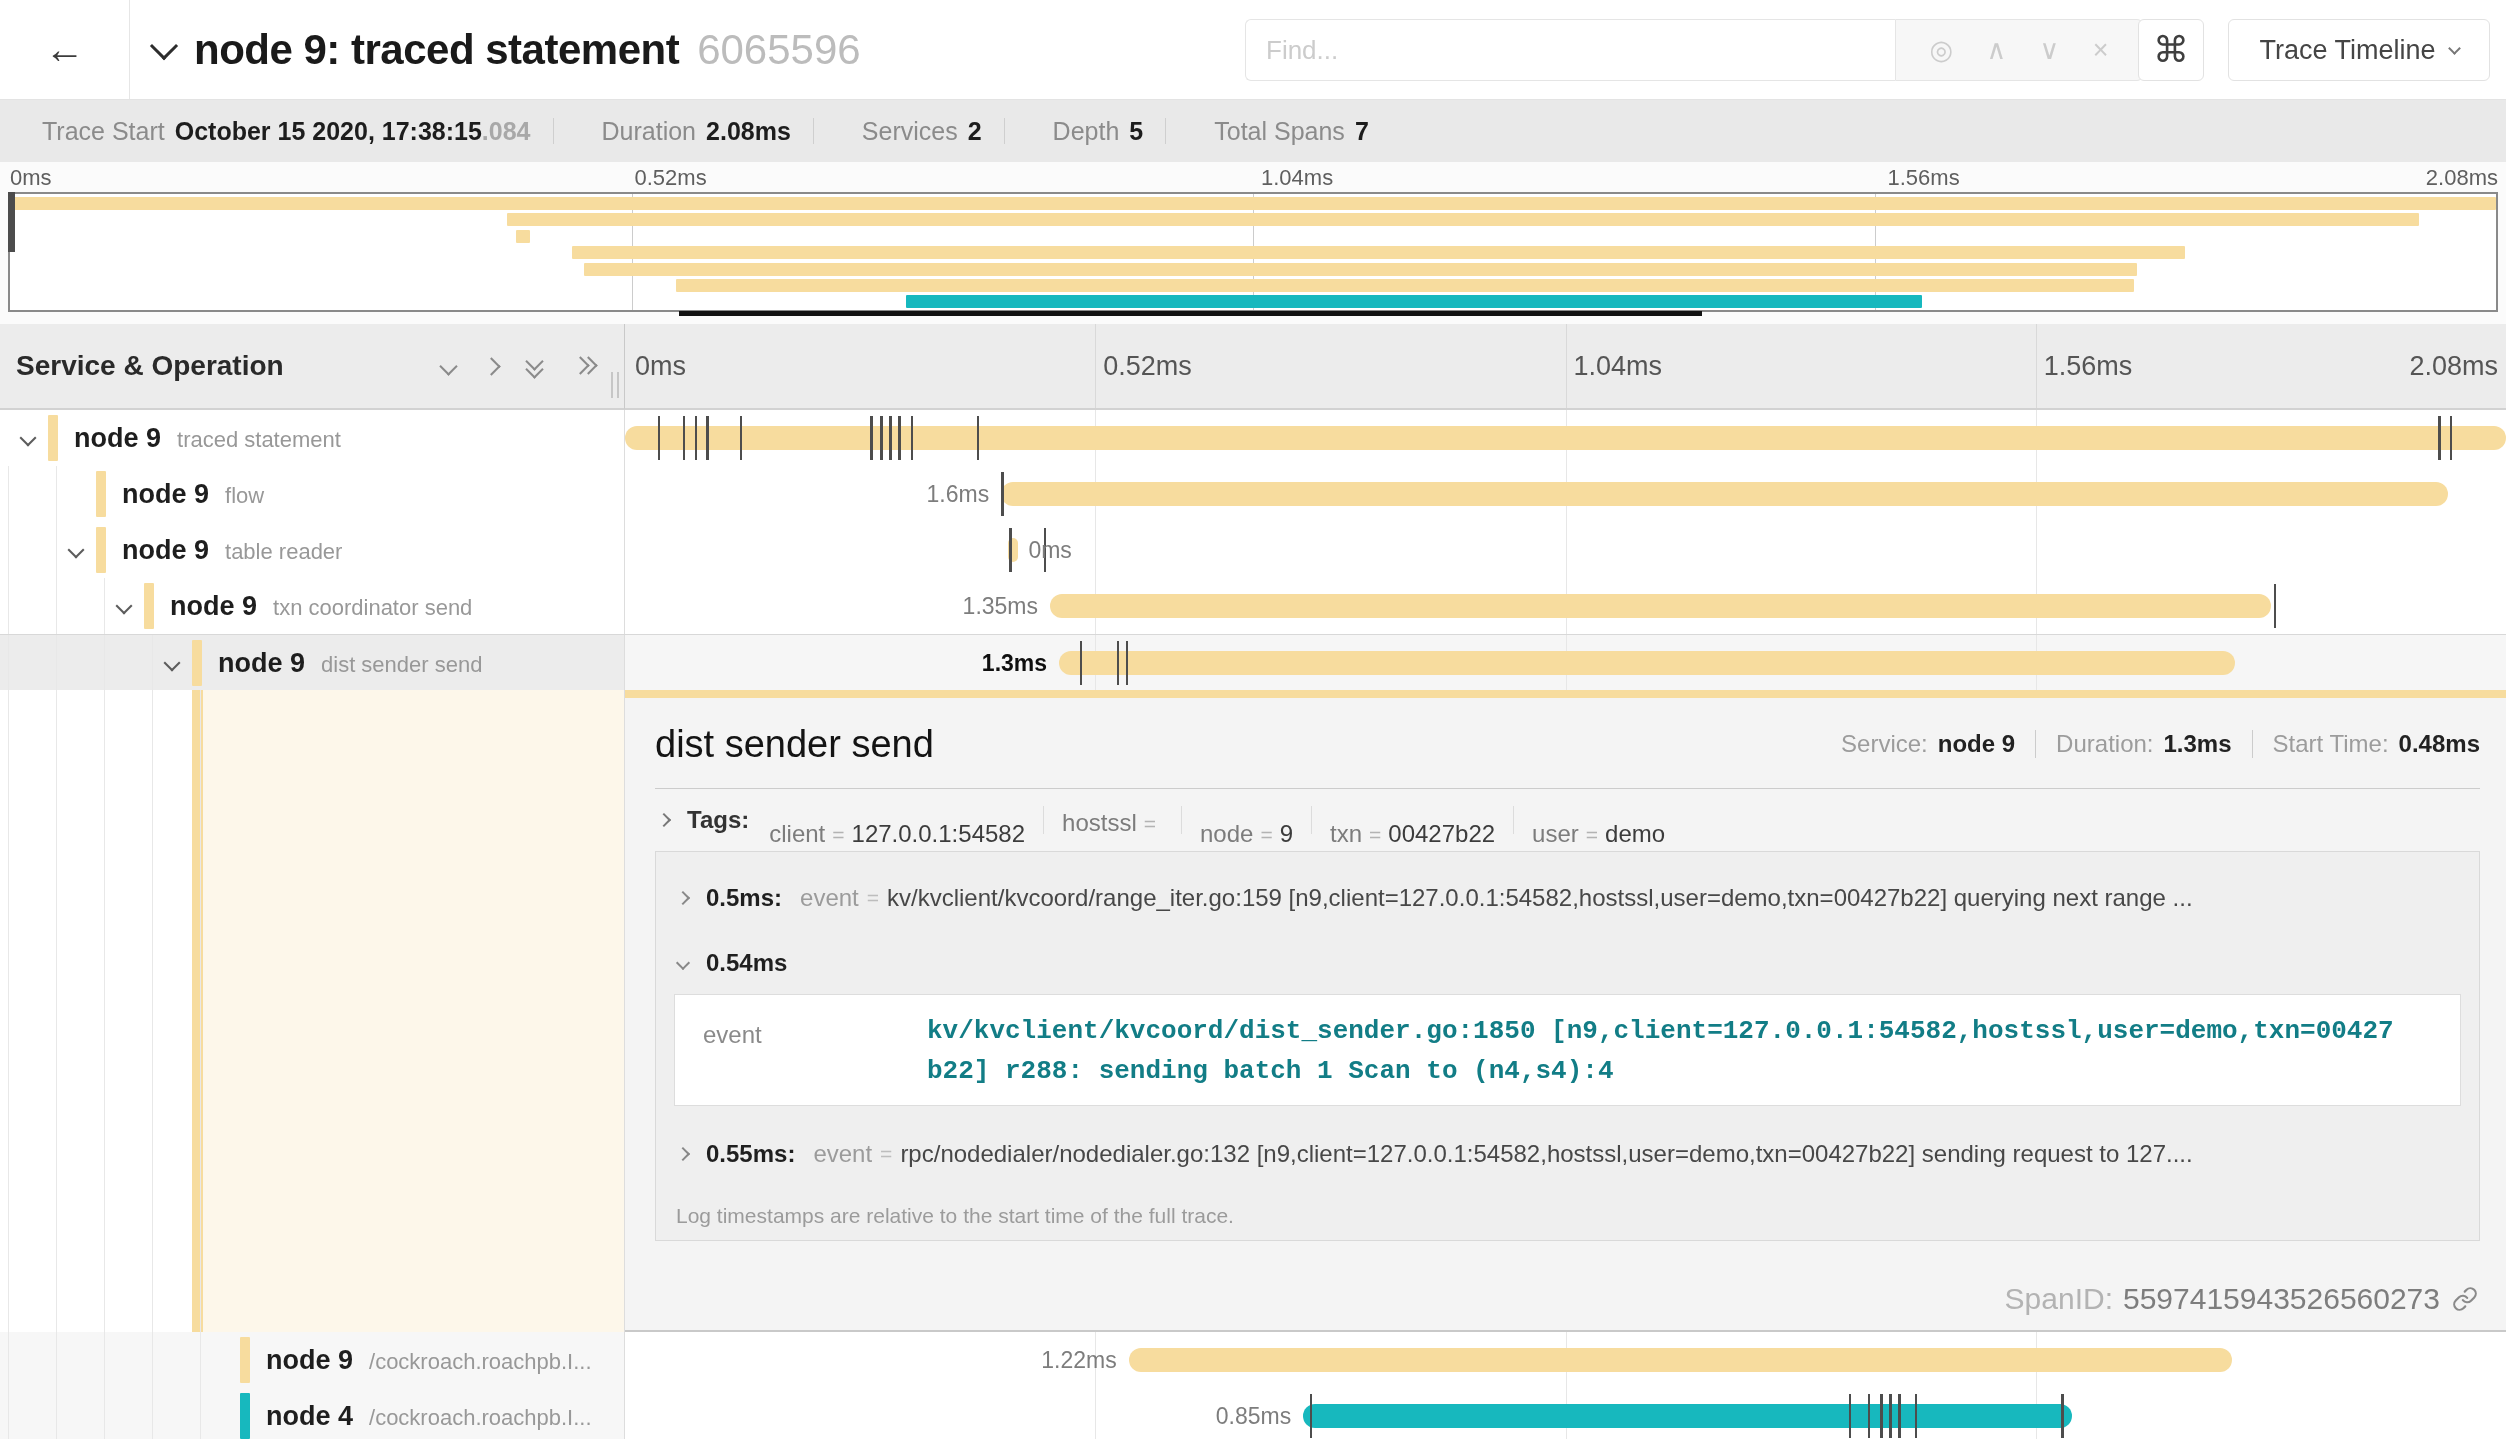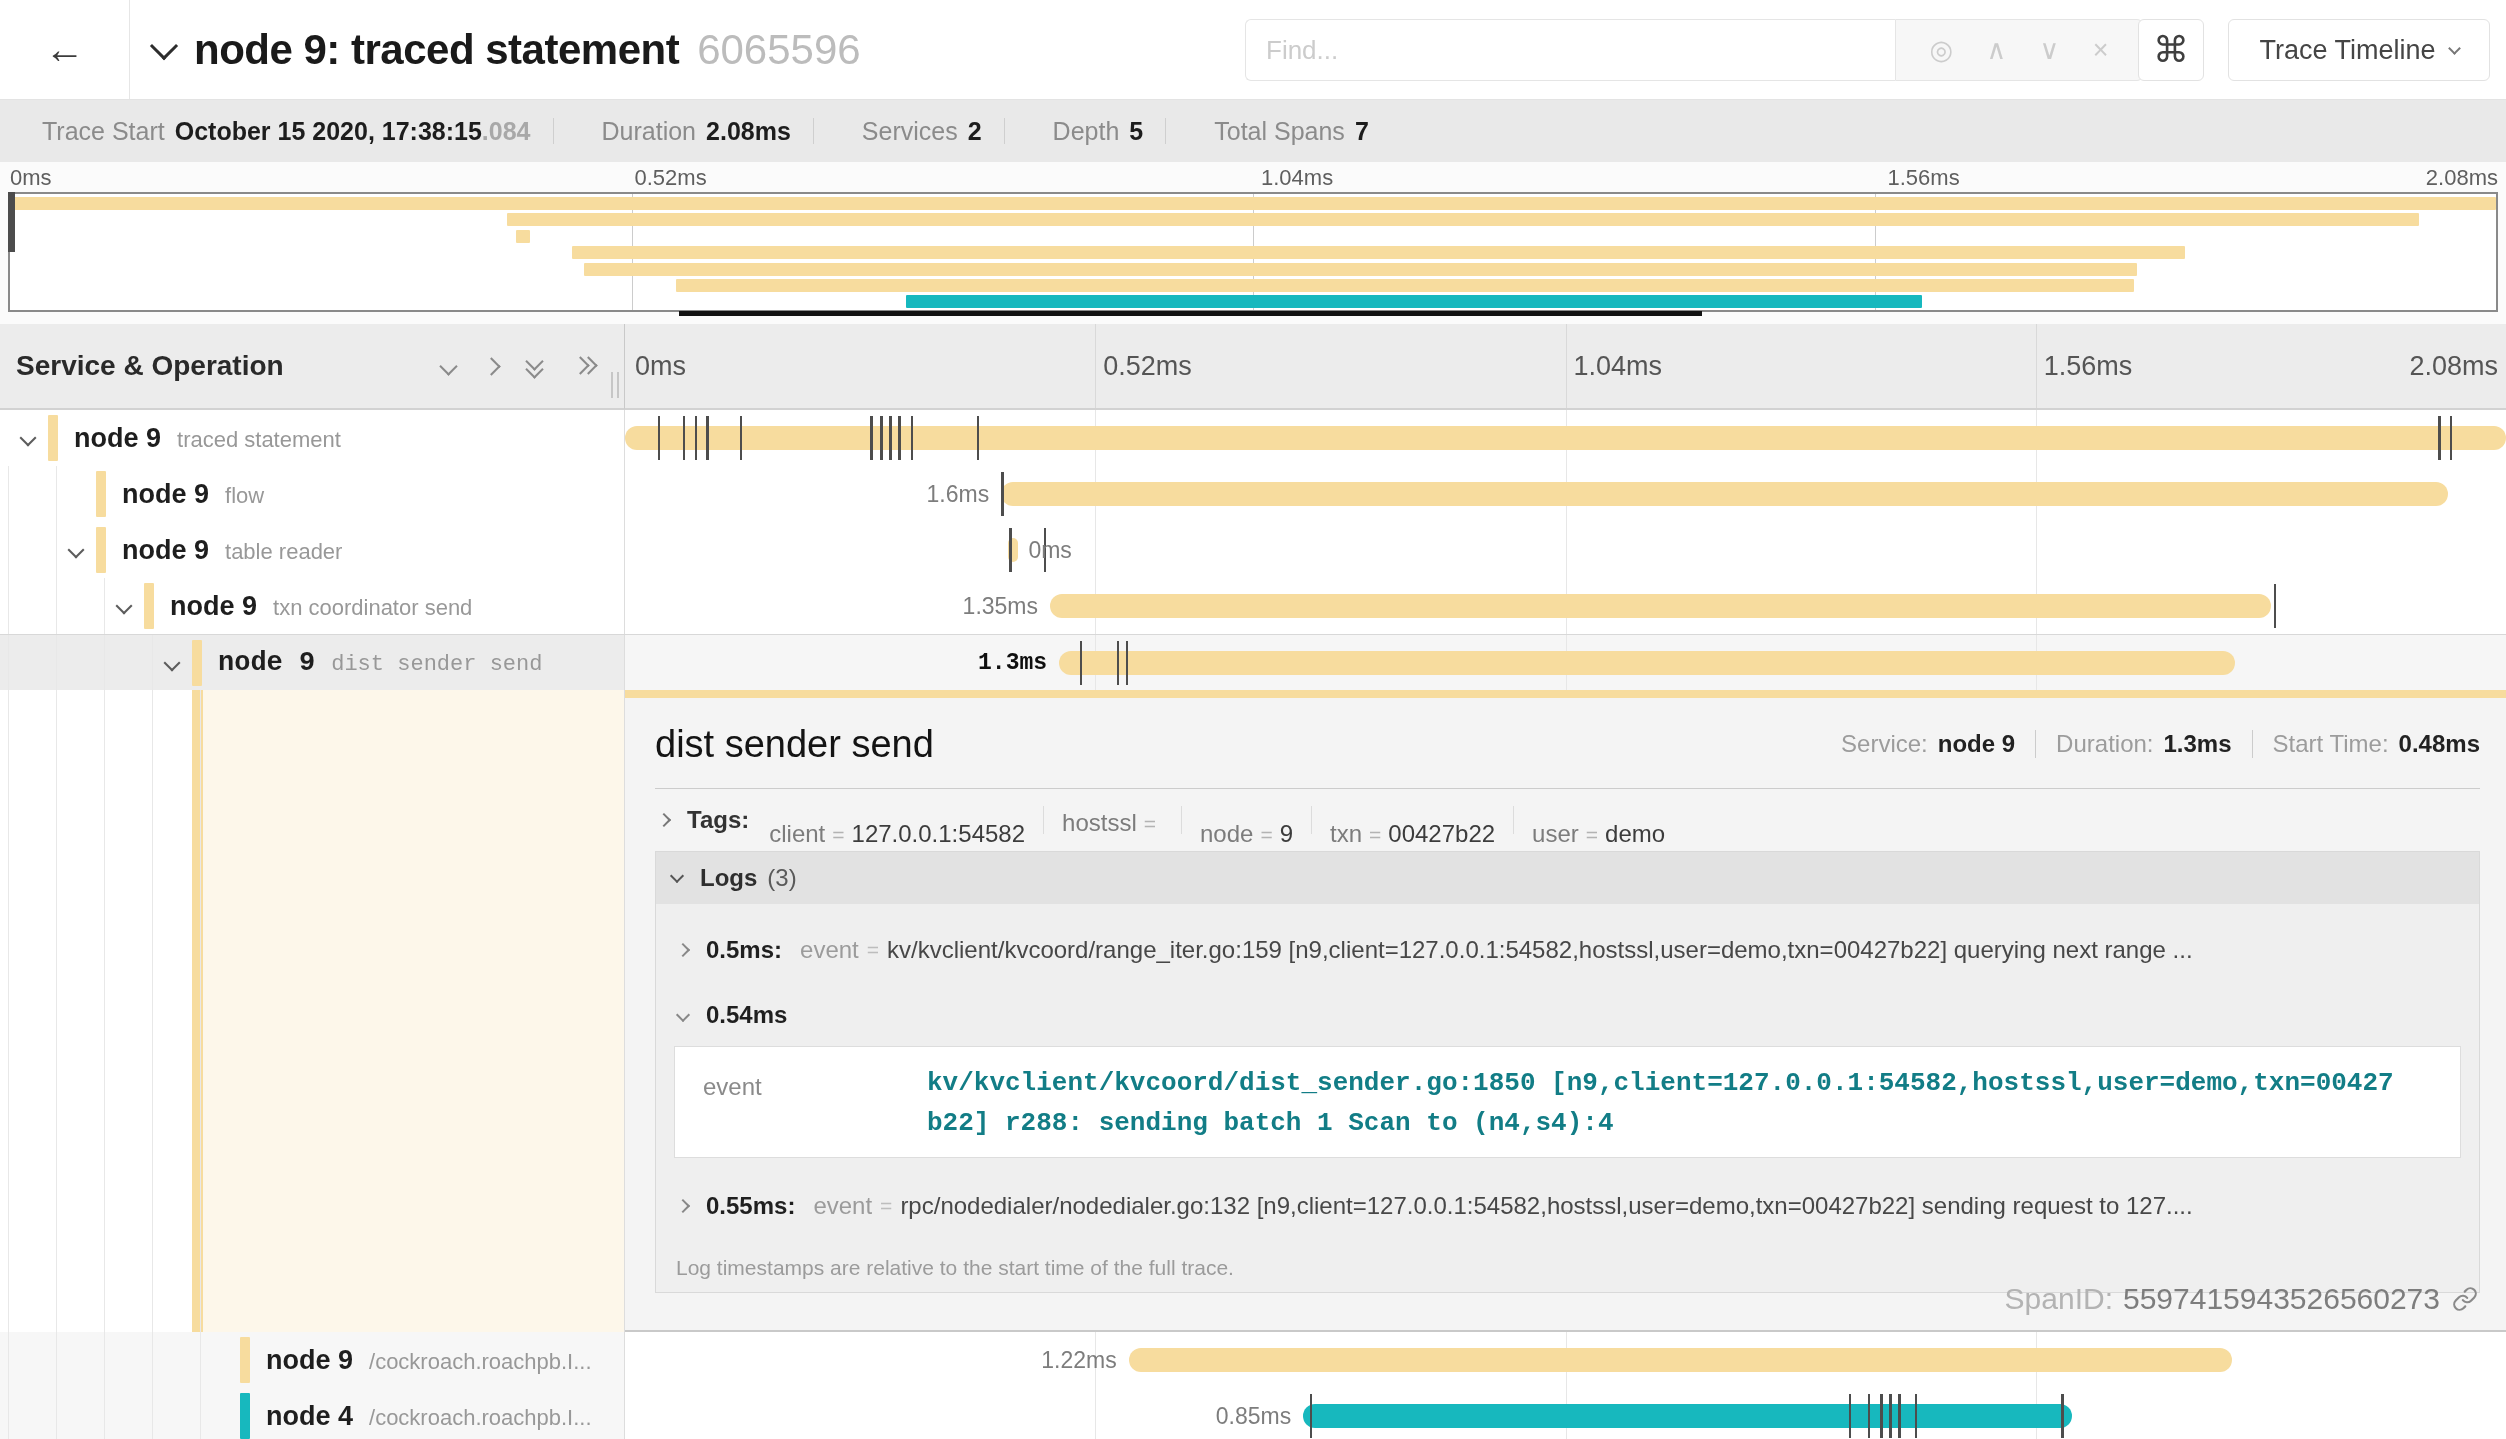--- a/index.html
+++ b/index.html
@@ -71,21 +71,21 @@
   .col-resizer i { display:block; width:2px; height:26px; background:#c6c6c6; }
   .right-head { position:absolute; left:625px; right:0; top:0; height:100%; background:#ececec;
     border-bottom:2px solid #d2d2d2; font-size:27px; color:#555; }
   .right-head span { position:absolute; top:27px; }
   .vgrid { position:absolute; top:0; bottom:0; width:1px; background:#d9d9d9; }
 
   
   .rows-top { position:absolute; top:410px; left:0; right:0; }
   .rows-bottom { position:absolute; top:1332px; left:0; right:0; }
   .row { position:relative; height:56px; }
-  .row.selected { border-top:1px solid #d8d8d8;font-family:Liberation Mono, monospace; }
+  .row.selected { border-top:1px solid #d8d8d8; }
   .row-left { position:absolute; left:0; top:0; width:625px; height:100%; background:#fff;
     border-right:1px solid #ddd; overflow:hidden; cursor:pointer; }
   .row.selected .row-left { background:#ececec; }
   .row.shaded .row-left { background:#f7f7f7; }
   .row-right { position:absolute; left:625px; right:0; top:0; height:100%; background:#fff; cursor:pointer; }
   .row.selected .row-right { background:#f6f6f6; }
   .row-right .vgrid { background:#e7e7e7; }
   .tguide { position:absolute; top:0; bottom:0; width:1px; background:#e8e8e8; }
   .tree-chev { position:absolute; top:22px; width:12px; height:12px; border-right:2px solid #5c5c5c;
     border-bottom:2px solid #5c5c5c; transform:rotate(45deg); cursor:pointer; }
@@ -404,25 +404,20 @@
             </span>
             <span class="tag-sep"></span>
             <span class="tag">
               <span class="tag-key">user</span>
               <span class="tag-eq">=</span>
               <span class="tag-val">demo</span>
             </span>
           </span>
       </div>
       <div class="logs-box">
-        <div class="logs-head">
-          <span class="chev down"></span>
-          <span class="logs-title">Logs</span>
-          <span class="logs-count">(3)</span>
-        </div>
         <div class="logs-body" id="logs-body">
             <div class="log-line">
               <span class="chev right"></span>
               <span class="log-time">0.5ms:</span>
               <span class="log-key">event</span>
               <span class="log-eq">=</span>
               <span class="log-val">kv/kvclient/kvcoord/range_iter.go:159 [n9,client=127.0.0.1:54582,hostssl,user=demo,txn=00427b22] querying next range ...</span>
             </div>
             <div class="log-exp-head">
               <span class="chev down"></span>

